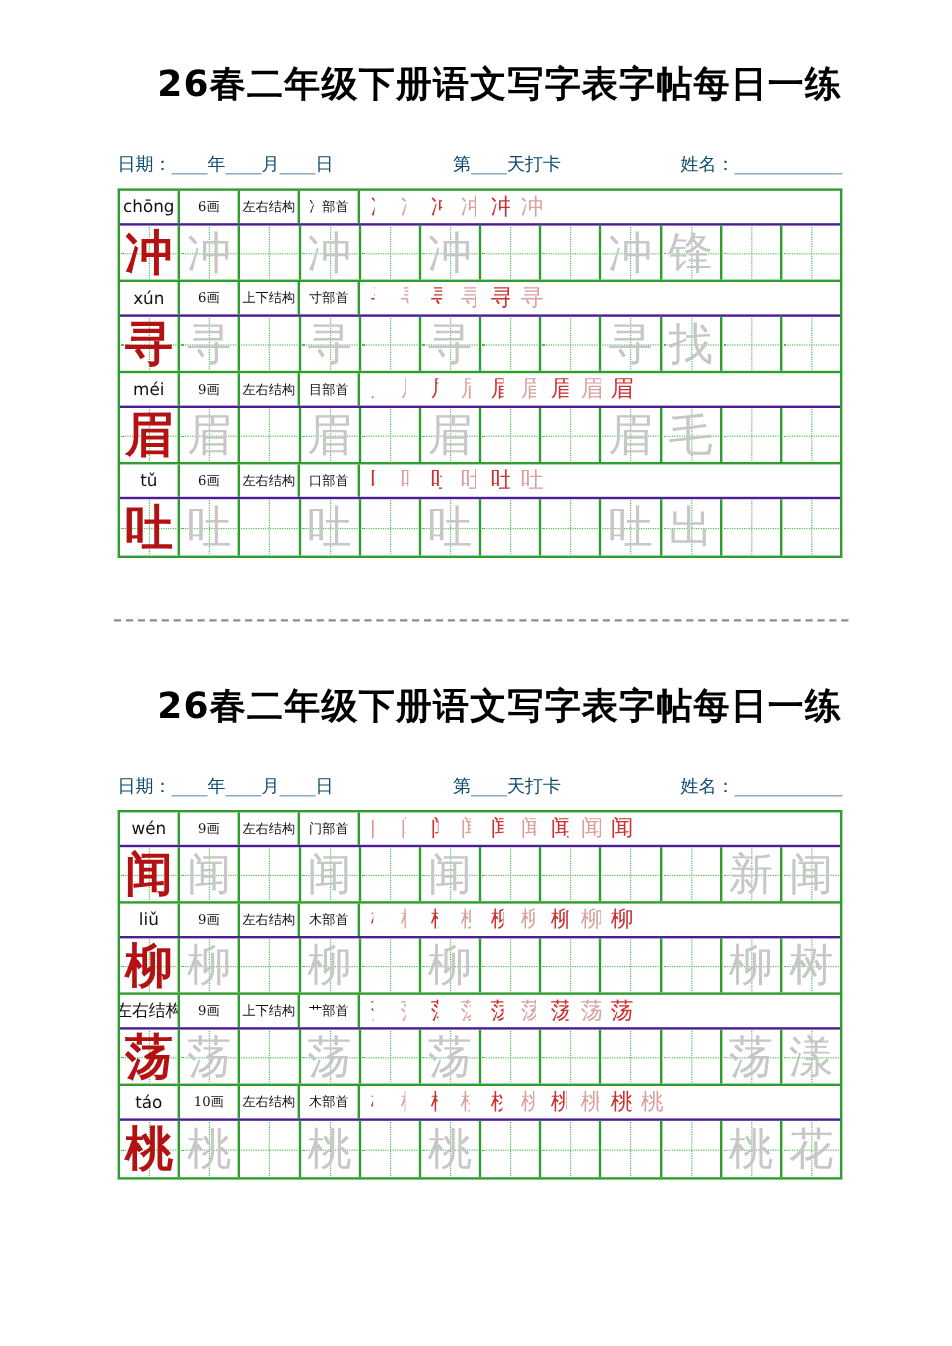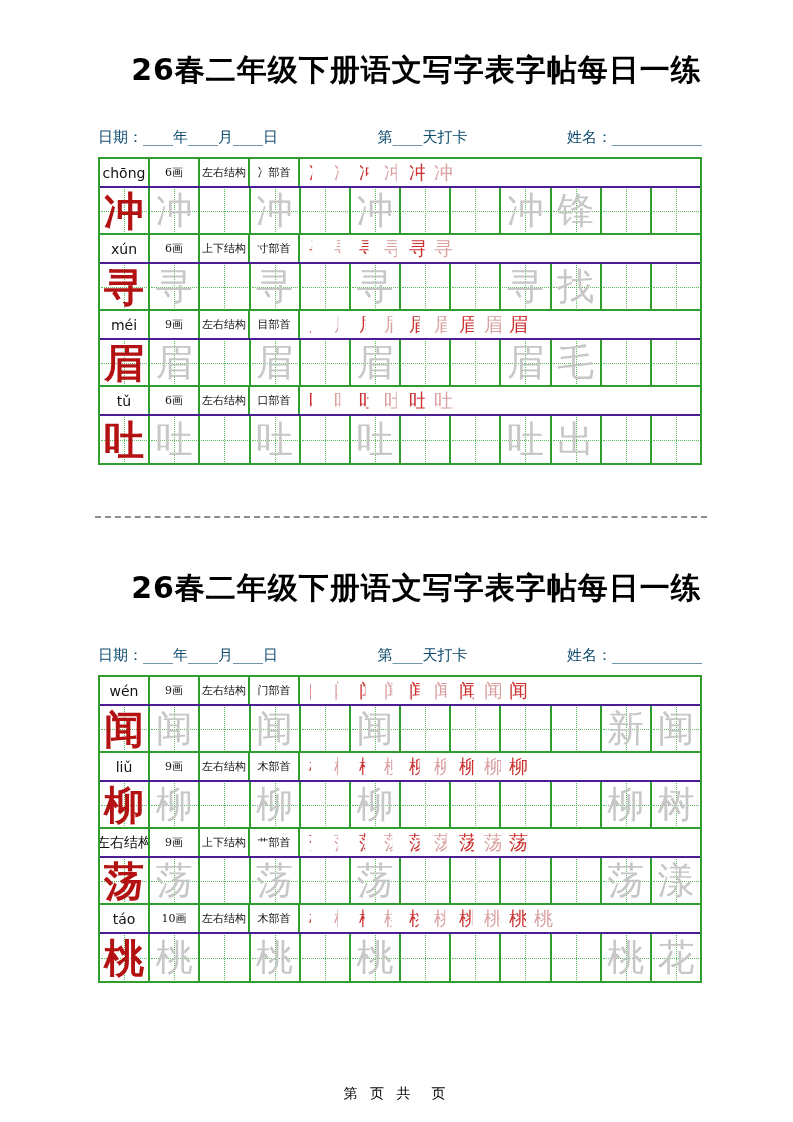--- a/index.html
+++ b/index.html
@@ -658,14 +658,13 @@
           </div>
           <div class="pcell">
             <div class="vdash"></div>
             <div class="hdash"></div>
             <div class="pchar gray">花</div>
           </div>
         </div>
       </div>
   </div>
 
-  <div class="footer">第 页 共  页</div>
 </div>
 
 </body></html>

